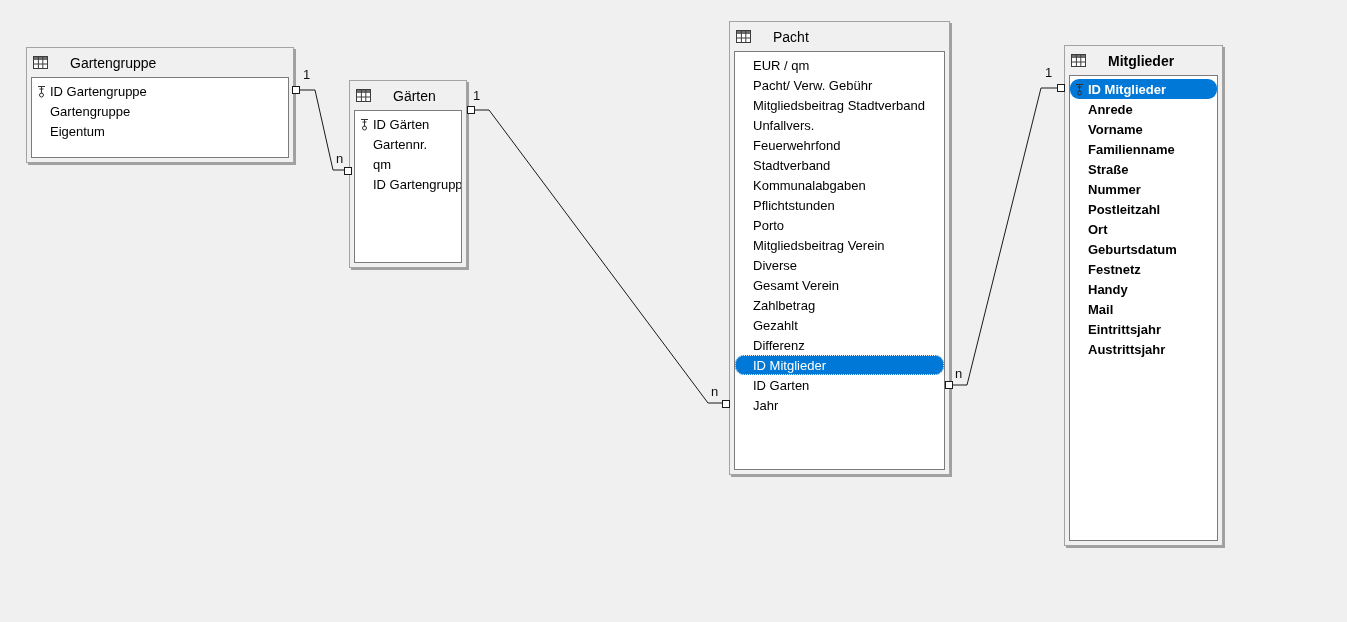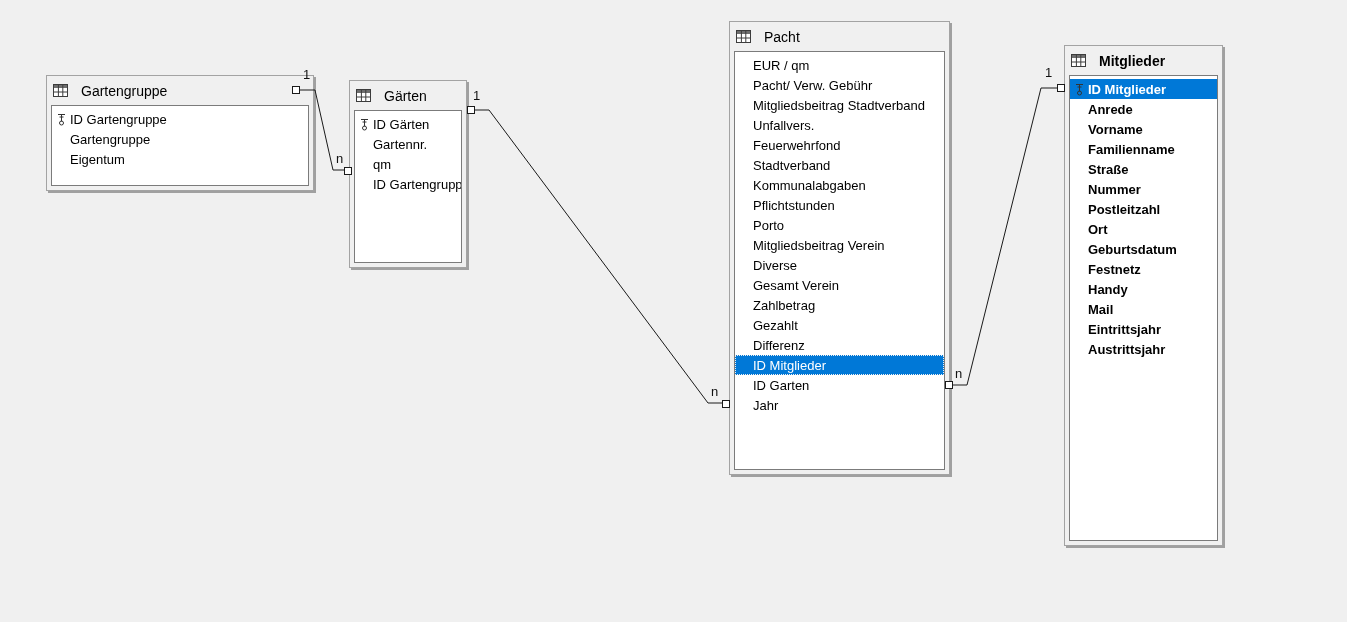--- a/index.html
+++ b/index.html
@@ -11,48 +11,48 @@
   }
   #canvas{position:absolute;inset:0;}
   .table-frame{
     position:absolute;box-sizing:border-box;
     background:#f0f0f0;
     border:1px solid #a3a3a3;
     box-shadow:2px 2px 0 0 #a0a0a0;
   }
   .table-header{
     position:absolute;top:0;left:0;right:0;height:29px;
-    display:flex;align-items:center;gap:13px;padding-left:6px;
+    display:flex;align-items:center;gap:22px;padding-left:6px;
     box-sizing:border-box;overflow:hidden;
   }
   .table-title{font-size:14px;white-space:nowrap;}
   .field-list{
     position:absolute;top:29px;left:4px;right:4px;bottom:4px;
     background:#ffffff;border:1px solid #7b7b7b;
     box-sizing:border-box;overflow:hidden;padding-top:3px;
   }
   .field-row{
     height:20px;display:flex;align-items:center;
     white-space:nowrap;overflow:hidden;font-size:13px;
   }
-  .field-row.selected{background:#0078d7;color:#fff;}
+  .field-row.selected{background:#0078d7;color:#fff;border-radius:9px;}
   .field-row.focused{outline:1px dotted #f0f0f0;outline-offset:-1px;}
   .key-slot{flex:0 0 18px;width:18px;display:flex;align-items:center;justify-content:center;}
   .field-text{flex:0 0 auto;}
   .table-icon{display:flex;align-items:center;}
   .svg-overlay{position:absolute;inset:0;pointer-events:none;z-index:5;}
   .card-label{
     position:absolute;font-size:13px;line-height:15px;color:#111;z-index:6;
   }
 </style>
 </head>
 <body>
 
 <div id="canvas">
-    <div class="table-frame" style="left: 46px; top: 47px; width: 268px; height: 116px; margin-top: 28px;">
+    <div class="table-frame" style="left: 26px; top: 47px; width: 268px; height: 116px;">
       <div class="table-header">
         <span class="table-icon">
           <svg width="15" height="13" viewBox="0 0 15 13">
             <rect x="0.5" y="0.5" width="14" height="12" fill="#fff" stroke="#3c3c3c"></rect>
             <rect x="1" y="1" width="13" height="3" fill="#6e6e6e"></rect>
             <line x1="5.4" y1="1" x2="5.4" y2="12" stroke="#3c3c3c"></line>
             <line x1="9.8" y1="1" x2="9.8" y2="12" stroke="#3c3c3c"></line>
             <line x1="1" y1="8" x2="14" y2="8" stroke="#3c3c3c"></line>
           </svg>
         </span>

